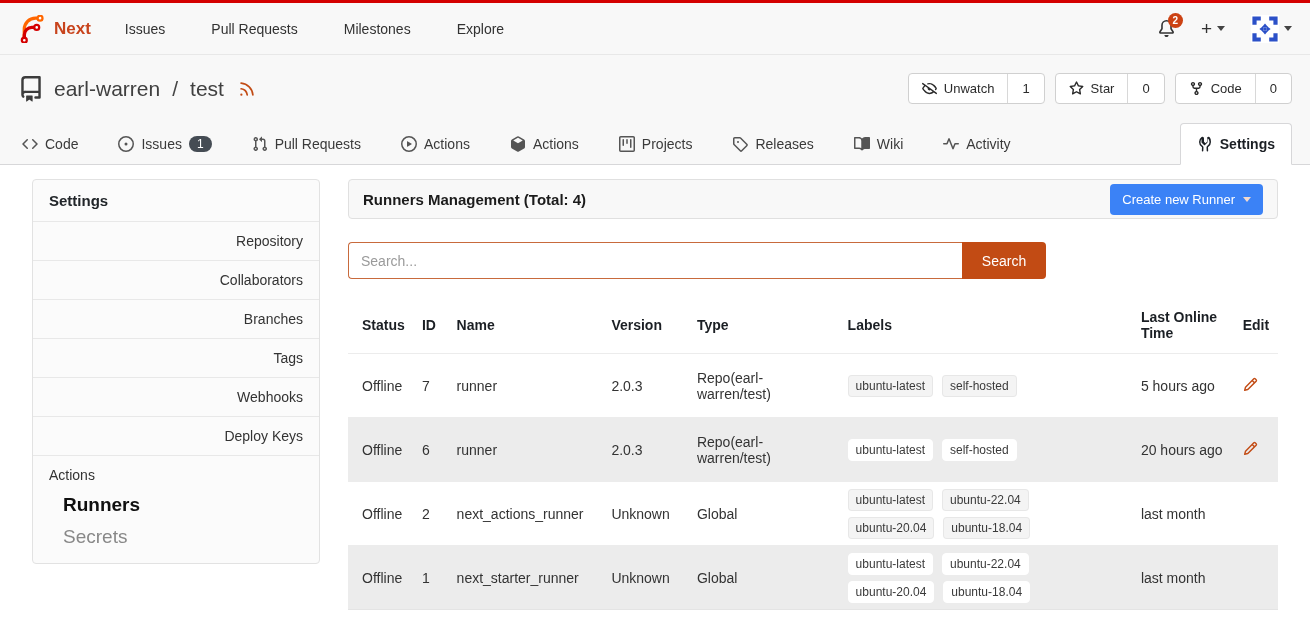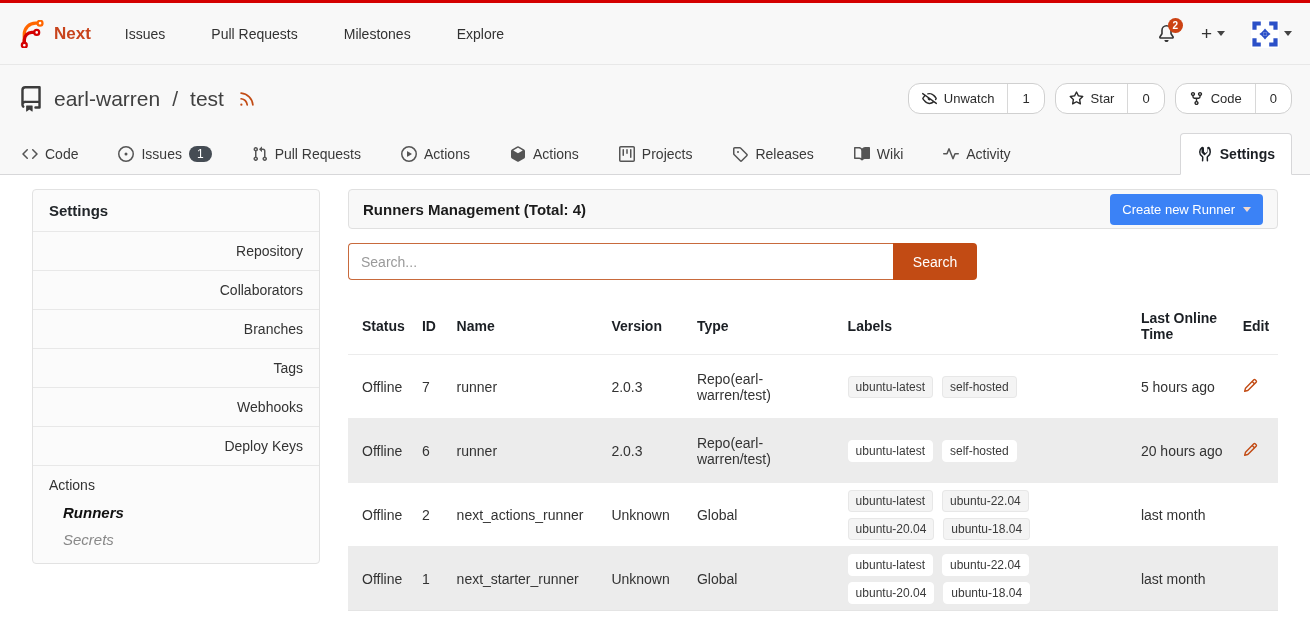--- a/index.html
+++ b/index.html
@@ -8,21 +8,21 @@
     font-family: "Liberation Sans", sans-serif;
     font-size: 14px;
     color: #212529;
     background: #fff;
   }
   .topline { height: 3px; background: #d40000; }
   .top-region { background: #f8f8f8; }
 
   
   .navbar {
-    height: 62px; display: flex; align-items: center;
+    height: 52px; display: flex; align-items: center;
     padding: 0 18px; border-bottom: 1px solid #e8e8e8;
   }
   .brand { display: flex; align-items: center; gap: 8px; cursor: pointer; }
   .brand-name { color: #c8441d; font-weight: bold; font-size: 17px; }
   .nav-links { display: flex; align-items: center; margin-left: 34px; gap: 46px; }
   .nav-link { color: #323232; cursor: pointer; }
   .nav-right { margin-left: auto; display: flex; align-items: center; gap: 26px; }
   .bell-wrap { position: relative; cursor: pointer; color: #333; }
   .notif-badge {
     position: absolute; top: -7px; right: -8px;
@@ -35,21 +35,21 @@
   .caret { width: 0; height: 0; border-left: 4px solid transparent; border-right: 4px solid transparent; border-top: 5px solid #444; display: inline-block; }
 
   
   .repo-header { display: flex; align-items: center; padding: 18px; }
   .repo-title { display: flex; align-items: center; gap: 10px; font-size: 21px; }
   .repo-title .repo-icon { color: #3c3c3c; }
   .repo-link { color: #404040; cursor: pointer; }
   .repo-sep { color: #444; margin: 0 2px; }
   .rss { color: #c24b14; cursor: pointer; margin-left: 4px; }
   .repo-actions { margin-left: auto; display: flex; gap: 10px; }
-  .split-btn { display: flex; border: 1px solid #d0d0d0; border-radius: 12px; background: #fff; overflow: hidden; font-size: 13px; color: #2b2b2b; cursor: pointer; }
+  .split-btn { display: flex; border: 1px solid #d0d0d0; border-radius: 4px; background: #fff; overflow: hidden; font-size: 13px; color: #2b2b2b; cursor: pointer; }
   .split-btn .main { display: flex; align-items: center; gap: 7px; padding: 7px 13px; }
   .split-btn .count { padding: 7px 14px; border-left: 1px solid #d8d8d8; display: flex; align-items: center; }
 
   
   .tabs-bar {
     display: flex; align-items: flex-end;
     padding: 0 18px; border-bottom: 1px solid #d7d7d9; height: 43px;
   }
   .tab { display: flex; align-items: center; gap: 7px; padding: 0 4px 12px; margin-right: 32px; color: #3a3a3a; cursor: pointer; }
   .tab .t-icon { color: #555; display: flex; }
@@ -67,40 +67,40 @@
 
   
   .sidebar {
     width: 288px; flex-shrink: 0;
     background: #fbfbfb; border: 1px solid #e2e2e2; border-radius: 4px;
   }
   .sb-header { font-weight: bold; font-size: 15px; padding: 12px 16px; border-bottom: 1px solid #e8e8e8; }
   .sb-item { padding: 11px 16px; border-bottom: 1px solid #e8e8e8; cursor: pointer; color: #333; text-align: right; }
   .sb-actions { padding: 11px 0 10px; }
   .sb-actions-label { padding: 0 16px 6px; color: #333; cursor: pointer; }
-  .sb-sub { padding: 5px 16px 5px 30px; font-size: 15px; cursor: pointer; font-style: italic; }
+  .sb-sub { padding: 5px 16px 5px 30px; font-size: 19px; cursor: pointer; }
   .sb-sub.active { font-weight: bold; color: #101010; }
   .sb-sub.muted { color: #888; }
 
   
   .main-col { flex: 1; min-width: 0; }
   .panel-header {
     display: flex; align-items: center; justify-content: space-between;
     background: #f8f8f8; border: 1px solid #e0e0e0; border-radius: 4px;
     padding: 5px 14px; height: 40px;
   }
   .panel-title { font-weight: bold; font-size: 15px; color: #1b1b1b; }
   .btn-primary {
     background: #3b82f6; color: #fff; border: none; border-radius: 4px;
     font-size: 13px; font-family: inherit; padding: 8px 12px;
     display: flex; align-items: center; gap: 8px; cursor: pointer;
   }
   .btn-primary .caret { border-top-color: #f4d9cc; }
 
-  .search-row { display: flex; margin-top: 14px; height: 37px; width: 629px; }
+  .search-row { display: flex; margin-top: 23px; height: 37px; width: 698px; }
   .search-input {
     flex: 1; border: 1px solid #c86a3c; border-right: none; border-radius: 4px 0 0 4px;
     padding: 0 12px; font-size: 14px; font-family: inherit; color: #333; outline: none; background: #fff;
   }
   .search-input::placeholder { color: #9a9a9a; }
   .btn-search {
     width: 84px; background: #c24b14; color: #fff; border: none;
     border-radius: 0 4px 4px 0; font-size: 14px; font-family: inherit; cursor: pointer;
   }
 

